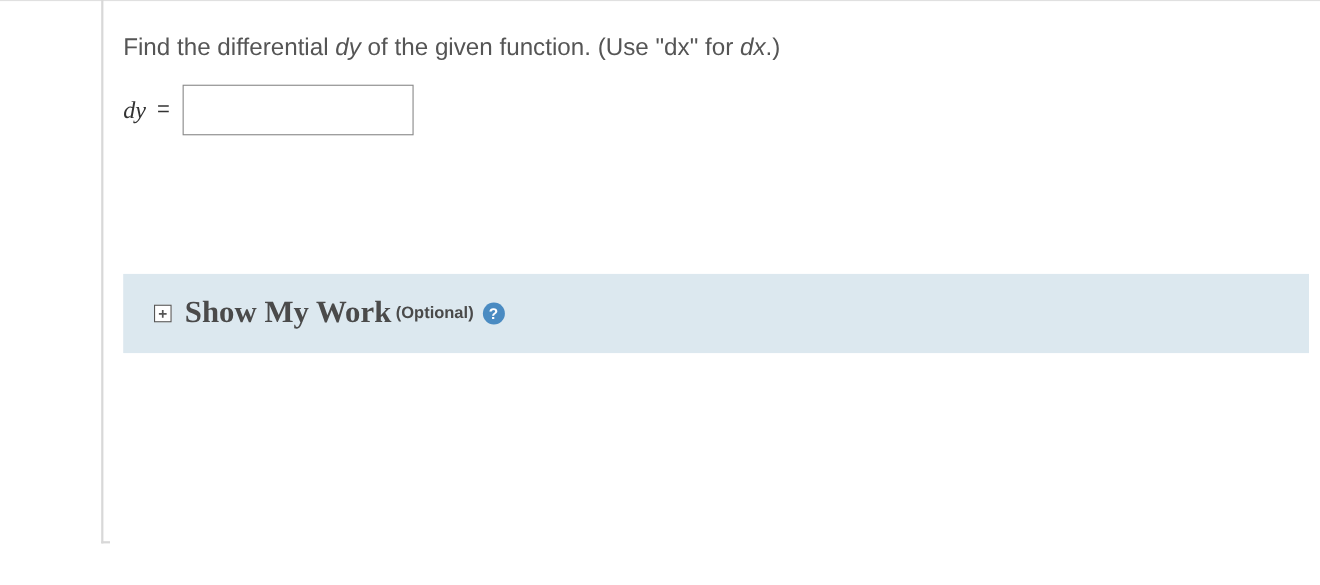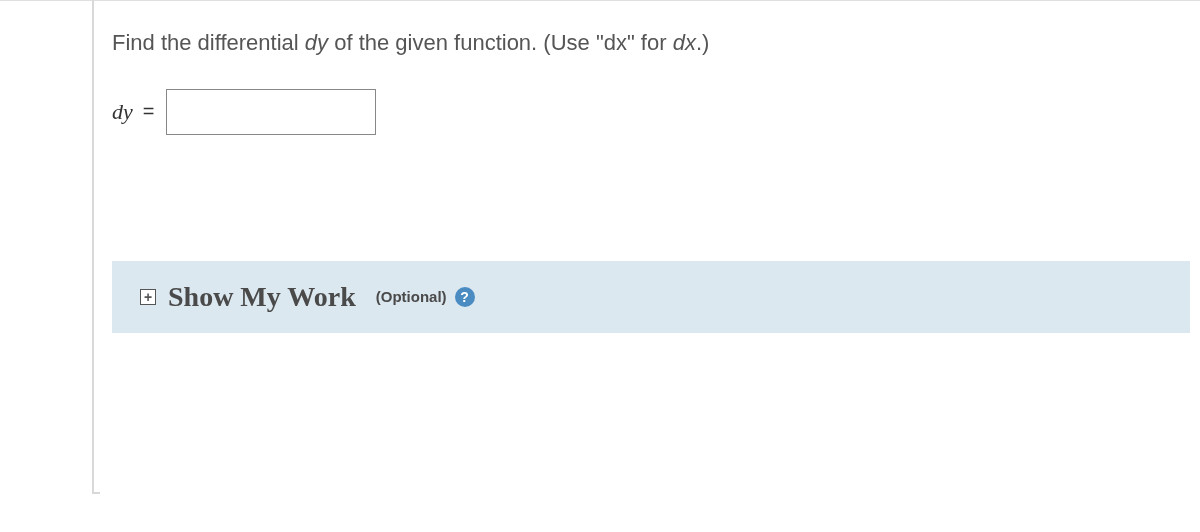--- a/index.html
+++ b/index.html
@@ -41,21 +41,21 @@
     .content {
       position: absolute;
       top: 28px;
       left: 112px;
       right: 10px;
     }
     .question-text {
       font-size: 22px;
       color: #555555;
       line-height: 1.4;
-      margin-bottom: 30px;
+      margin-bottom: 18px;
     }
     .italic {
       font-style: italic;
     }
     .equation-row {
       margin-left: 108px;
       margin-bottom: 30px;
       font-size: 22px;
       font-family: 'Times New Roman', serif;
     }
@@ -131,21 +131,21 @@
       font-size: 28px;
       font-weight: bold;
       color: #4a4a4a;
       text-align: right;
     }
     .optional-text {
       font-family: Arial, Helvetica, sans-serif;
       font-size: 15px;
       font-weight: bold;
       color: #4a4a4a;
-      margin-left: 20px;
+      margin-left: 4px;
     }
     .help-icon {
       width: 20px;
       height: 20px;
       border-radius: 50%;
       background: #4a8bc2;
       color: #fff;
       display: inline-flex;
       align-items: center;
       justify-content: center;

